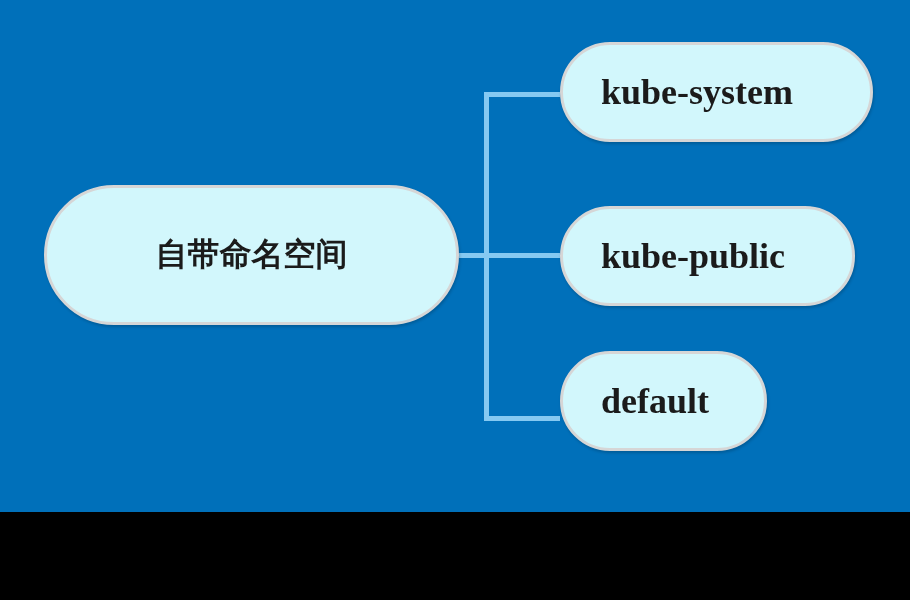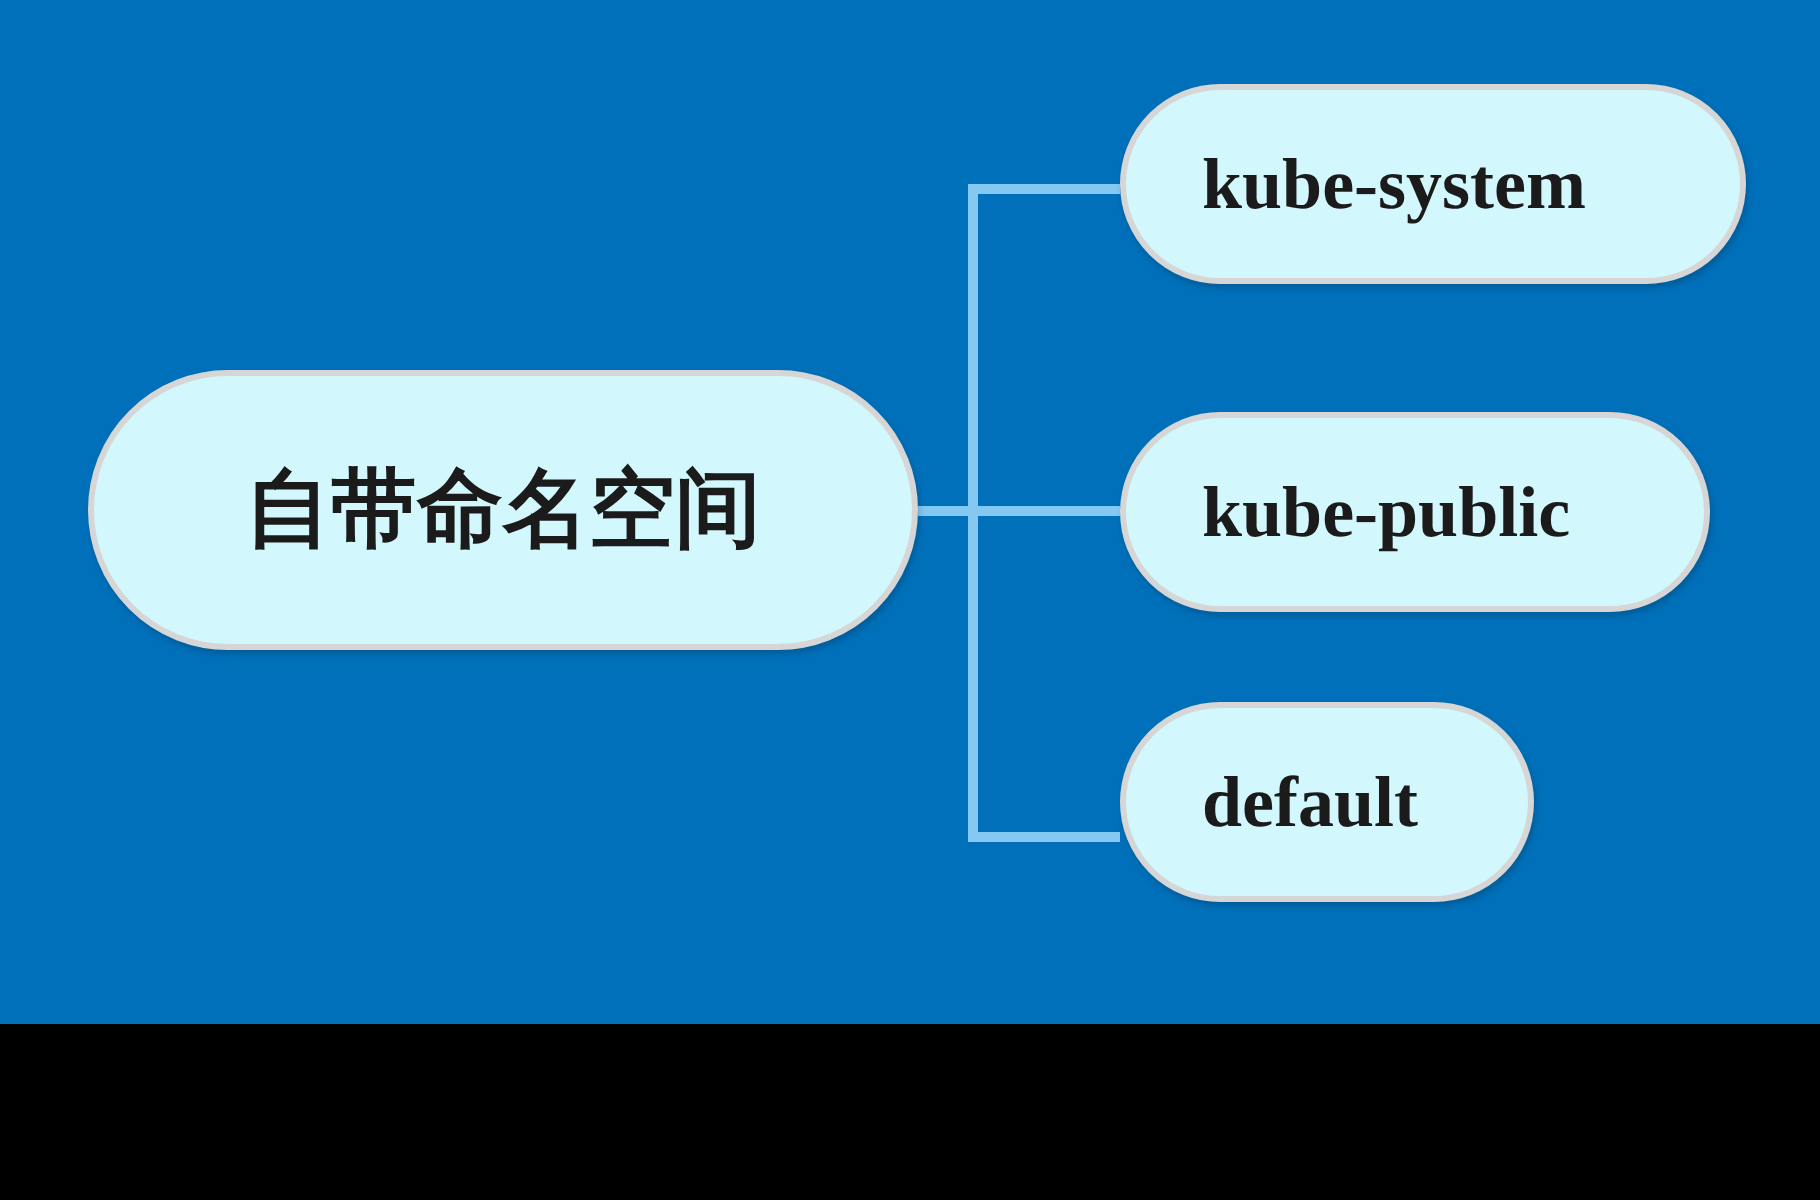--- a/index.html
+++ b/index.html
@@ -45,21 +45,21 @@
     left: 44px;
     top: 185px;
     width: 415px;
     height: 140px;
     border-radius: 70px;
     justify-content: center;
   }
   .node-root .node-label {
     font-family: Liberation Serif, serif;
     font-weight: bold;
-    font-size: 43px;
+    font-size: 32px;
     letter-spacing: 0px;
     white-space: nowrap;
   }
   .node-child {
     border-radius: 50px;
     justify-content: flex-start;
     padding-left: 38px;
   }
   .node-child .node-label {
     font-family: "Liberation Serif", "DejaVu Serif", serif;

